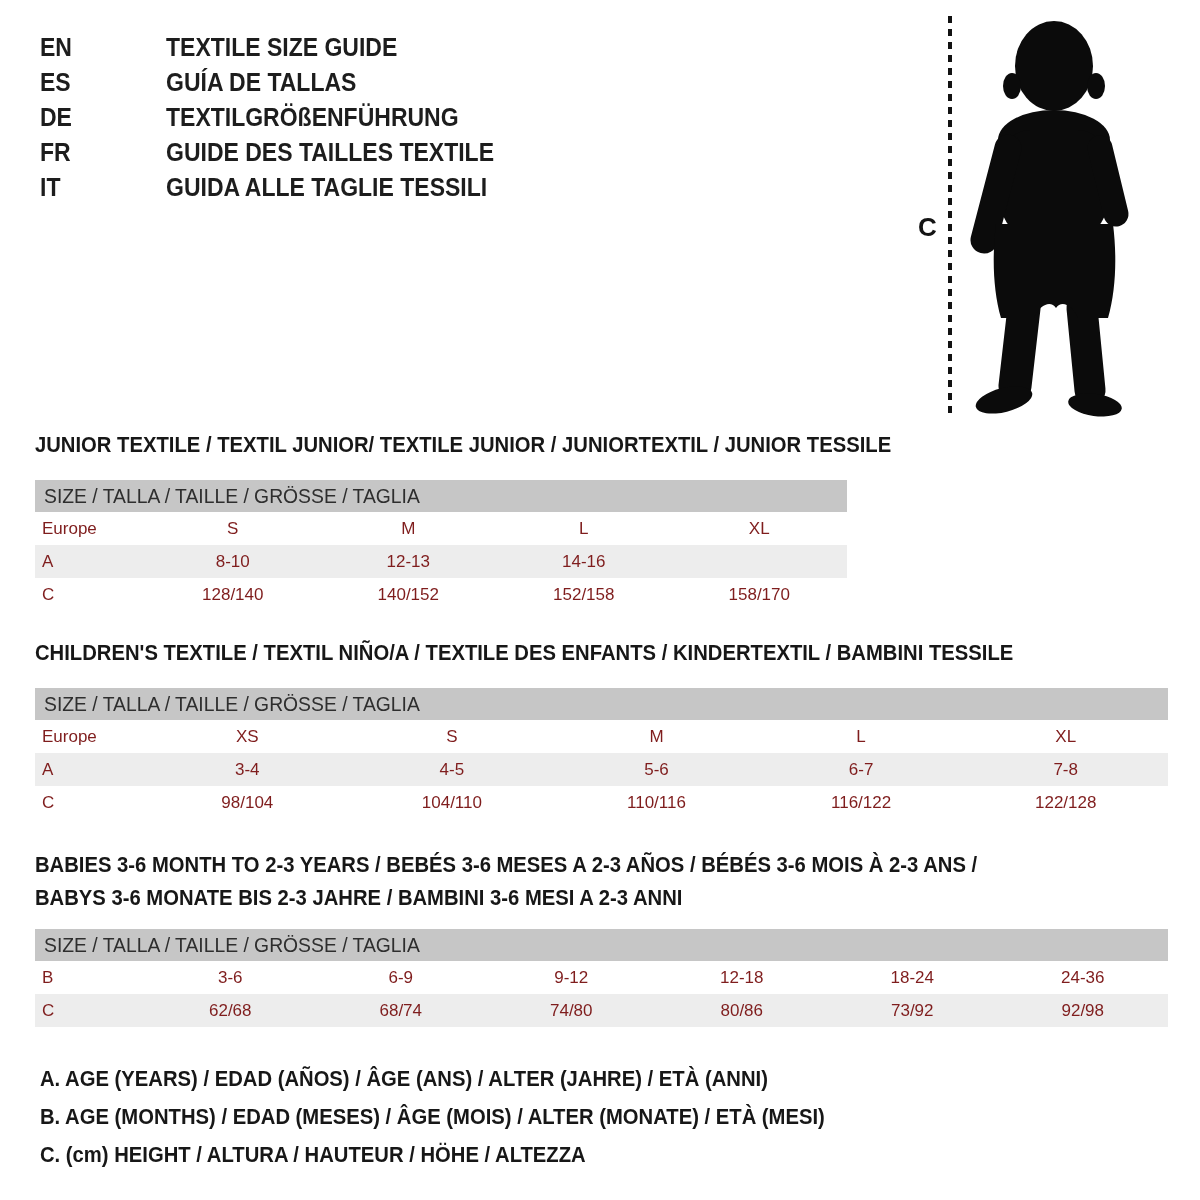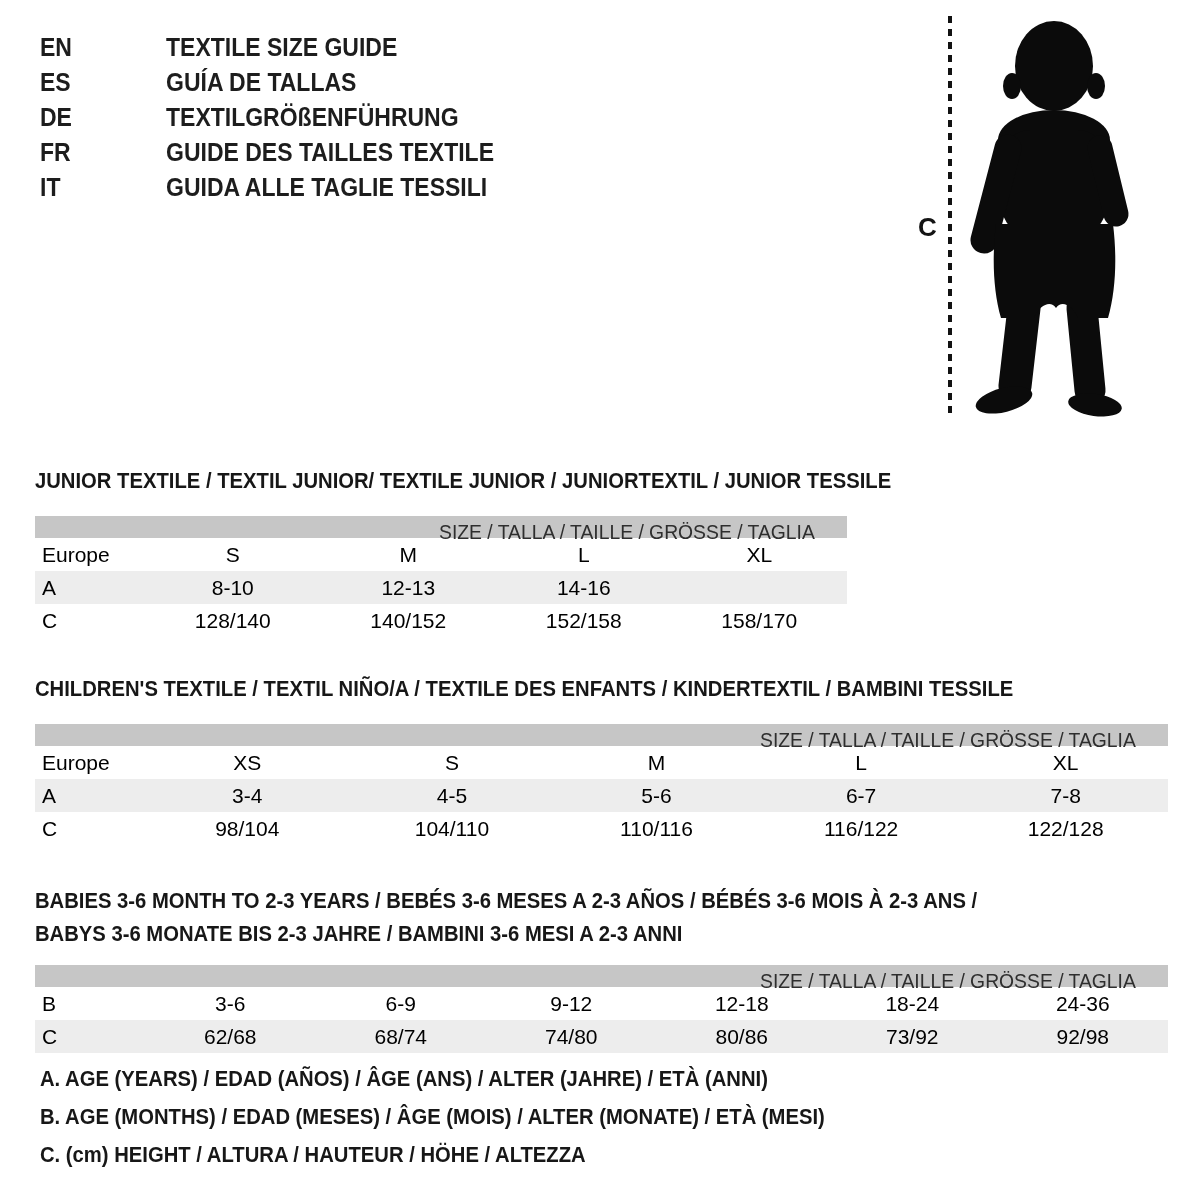--- a/index.html
+++ b/index.html
@@ -20,27 +20,27 @@
   .measure-line {
     position:absolute; left:948px; top:16px; width:4px; height:402px;
     background:repeating-linear-gradient(to bottom,#121212 0 7px,transparent 7px 13px);
   }
   .measure-label {
     position:absolute; left:918px; top:212px; font-weight:bold; font-size:26px; color:#141414;
   }
   .toddler { position:absolute; left:968px; top:18px; }
 
   
-  .section { position:absolute; left:35px;margin-top:36px; }
+  .section { position:absolute; left:35px; }
   .sec-title { font-weight:bold; font-size:22px; line-height:26px; color:#171717; }
   .size-bar {
-    margin-top:22px; height:22px; line-height:32px; background:#c6c6c6;
-    font-size:21px; color:#2e2e2e; padding-left:9px; box-sizing:border-box;text-align:right;
-  }
-  .trow { display:grid; height:33px; line-height:33px; font-size:21px; color:#000000; }
+    margin-top:22px; height:32px; line-height:32px; background:#c6c6c6;
+    font-size:21px; color:#2e2e2e; padding-left:9px; box-sizing:border-box;
+  }
+  .trow { display:grid; height:33px; line-height:33px; font-size:17px; color:#7f1d1d; }
   .trow.stripe { background:#ededed; }
   .cols4 { grid-template-columns:110px repeat(4,1fr); }
   .cols5 { grid-template-columns:110px repeat(5,1fr); }
   .cols6 { grid-template-columns:110px repeat(6,1fr); }
   .rlabel { padding-left:7px; text-align:left; }
   .cell { text-align:center; }
 
   #junior-section   { top:432px; width:812px;  }
   #children-section { top:640px; width:1133px; }
   #babies-section   { top:848px; width:1133px; }

